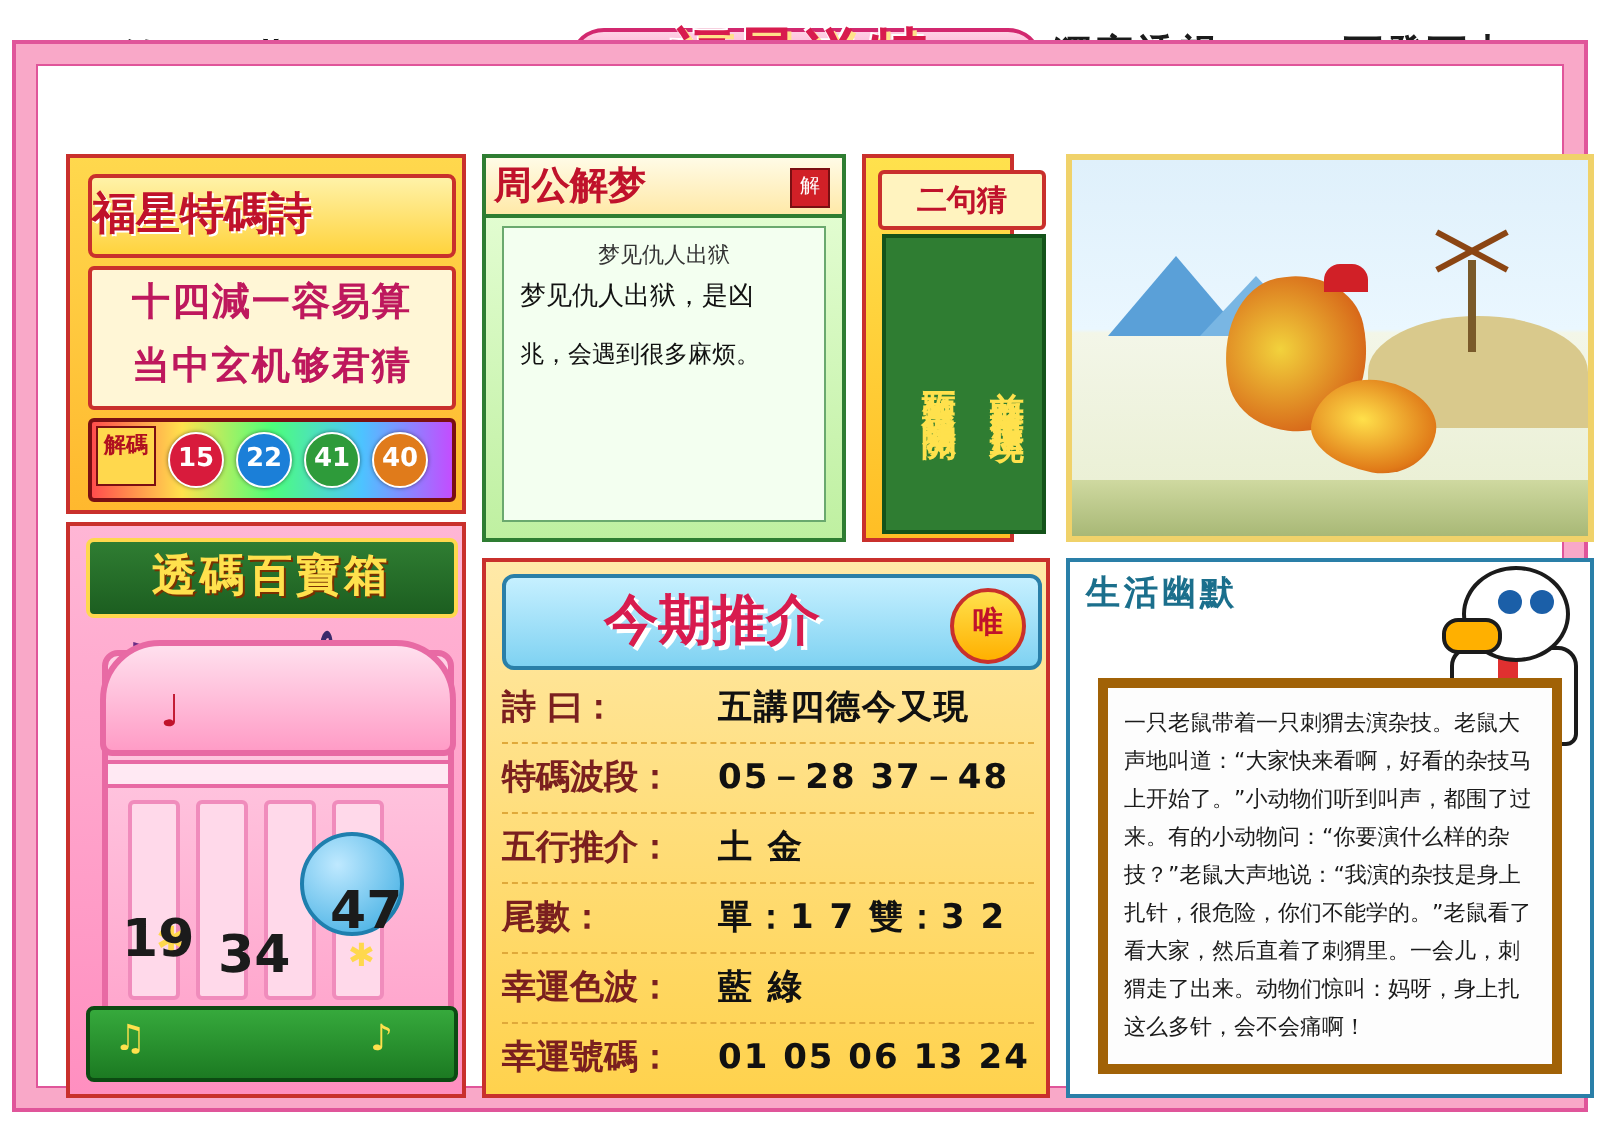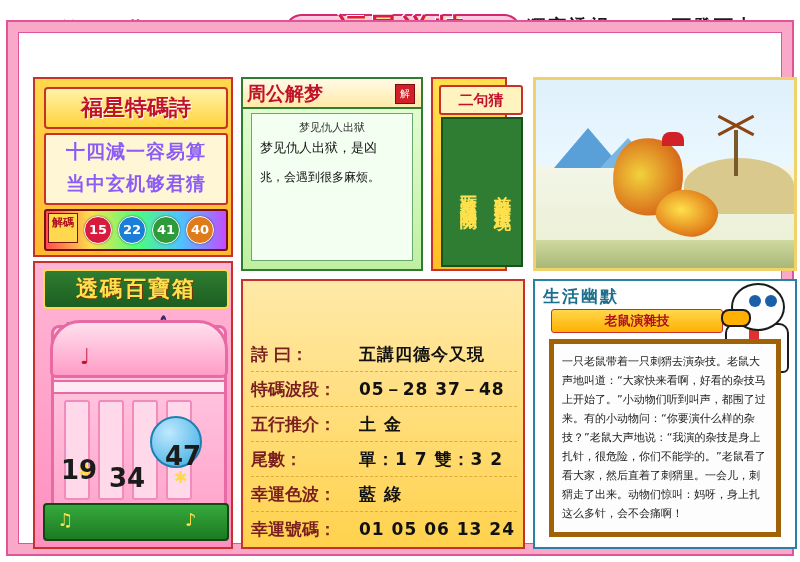--- a/index.html
+++ b/index.html
@@ -64,30 +64,30 @@
     left:14px;top:44px;width:200px;height:180px;
     background:linear-gradient(#ffd84d,#ffb82e);
     border:2px solid #c9302c;
   }
   .lt .ltop{
     position:absolute;left:9px;top:8px;width:180px;height:38px;
     background:linear-gradient(#fff2a8,#ffd33d);
     border:2px solid #c9302c;border-radius:4px;
   }
   .lt .ltop .t{
-    position:absolute;width:100%;text-align:center;line-height:38px;
+    position:absolute;width:100%;line-height:38px;
     font-size:22px;font-weight:bold;color:#c0122b;
     text-shadow:1px 1px 0 #fff;
   }
   .lt .lmid{
     position:absolute;left:9px;top:54px;width:180px;height:68px;
     background:#fff6d6;border:2px solid #c9302c;border-radius:3px;
   }
   .lt .lmid .line{
-    text-align:center;font-size:19px;font-weight:bold;color:#8b5cf6;
+    text-align:center;font-size:19px;font-weight:bold;color:#be185d;
     line-height:32px;letter-spacing:1px;
   }
   .lt .lbar{
     position:absolute;left:9px;top:130px;width:180px;height:38px;
     background:linear-gradient(90deg,#ff4d4d,#ffe14d,#4dff7a,#4dc3ff,#c34dff);
     border:2px solid #7a0f12;border-radius:3px;
   }
   .lt .jm{
     position:absolute;left:2px;top:2px;width:30px;height:30px;
     background:#ffd84d;border:1px solid #7a0f12;
@@ -384,20 +384,24 @@
         <div style="position:absolute;left:198px;top:50px;width:4px;height:46px;background:#7a5a2a;"></div>
         <div style="position:absolute;left:180px;top:44px;width:40px;height:3px;background:#8b4513;transform:rotate(28deg);"></div>
         <div style="position:absolute;left:180px;top:44px;width:40px;height:3px;background:#8b4513;transform:rotate(-28deg);"></div>
         <div class="bird" style="left:76px;top:58px;width:72px;height:78px;background:radial-gradient(ellipse at 40% 45%,#f2d23c,#d86a1a 70%,#b23a0f);border-radius:48% 52% 46% 54%/60% 40% 60% 40%;transform:rotate(-12deg);"></div>
         <div style="position:absolute;left:126px;top:52px;width:22px;height:14px;background:#d12027;border-radius:8px 8px 0 0;"></div>
         <div class="bird" style="left:120px;top:110px;width:62px;height:46px;background:radial-gradient(ellipse at 40% 45%,#ffe04a,#e07a18 70%,#b23a0f);border-radius:50% 50% 45% 55%/60% 45% 55% 40%;transform:rotate(10deg);"></div>
         <div style="position:absolute;left:0;bottom:0;width:100%;height:28px;background:linear-gradient(#cfd9a0,#a8b876);"></div>
       </div>
 
       <div class="panel tuijian">
+        <div class="head">
+          <div class="t">今期推介</div>
+          <div class="badge">唯</div>
+        </div>
         <div class="rows">
           <div class="trow">
             <span class="lab">詩 曰：</span><span class="val">五講四德今又現</span>
           </div>
           <div class="trow">
             <span class="lab">特碼波段：</span><span class="val">05－28  37－48</span>
           </div>
           <div class="trow">
             <span class="lab">五行推介：</span><span class="val">土 金</span>
           </div>
@@ -408,21 +412,20 @@
             <span class="lab">幸運色波：</span><span class="val">藍 綠</span>
           </div>
           <div class="trow" style="border-bottom:none;">
             <span class="lab">幸運號碼：</span><span class="val">01 05 06 13 24</span>
           </div>
         </div>
       </div>
 
       <div class="panel life">
         <div class="title">生活幽默</div>
-        <div class="sub">老鼠演雜技</div>
         <div class="mascot">
           <div class="mbody"></div>
           <div class="mtie"></div>
           <div class="mhead"></div>
           <div class="mbeak"></div>
           <div class="meye" style="left:30px;"></div>
           <div class="meye" style="left:46px;"></div>
         </div>
         <div class="txt">一只老鼠带着一只刺猬去演杂技。老鼠大声地叫道：“大家快来看啊，好看的杂技马上开始了。”小动物们听到叫声，都围了过来。有的小动物问：“你要演什么样的杂技？”老鼠大声地说：“我演的杂技是身上扎针，很危险，你们不能学的。”老鼠看了看大家，然后直着了刺猬里。一会儿，刺猬走了出来。动物们惊叫：妈呀，身上扎这么多针，会不会痛啊！</div>
       </div>

